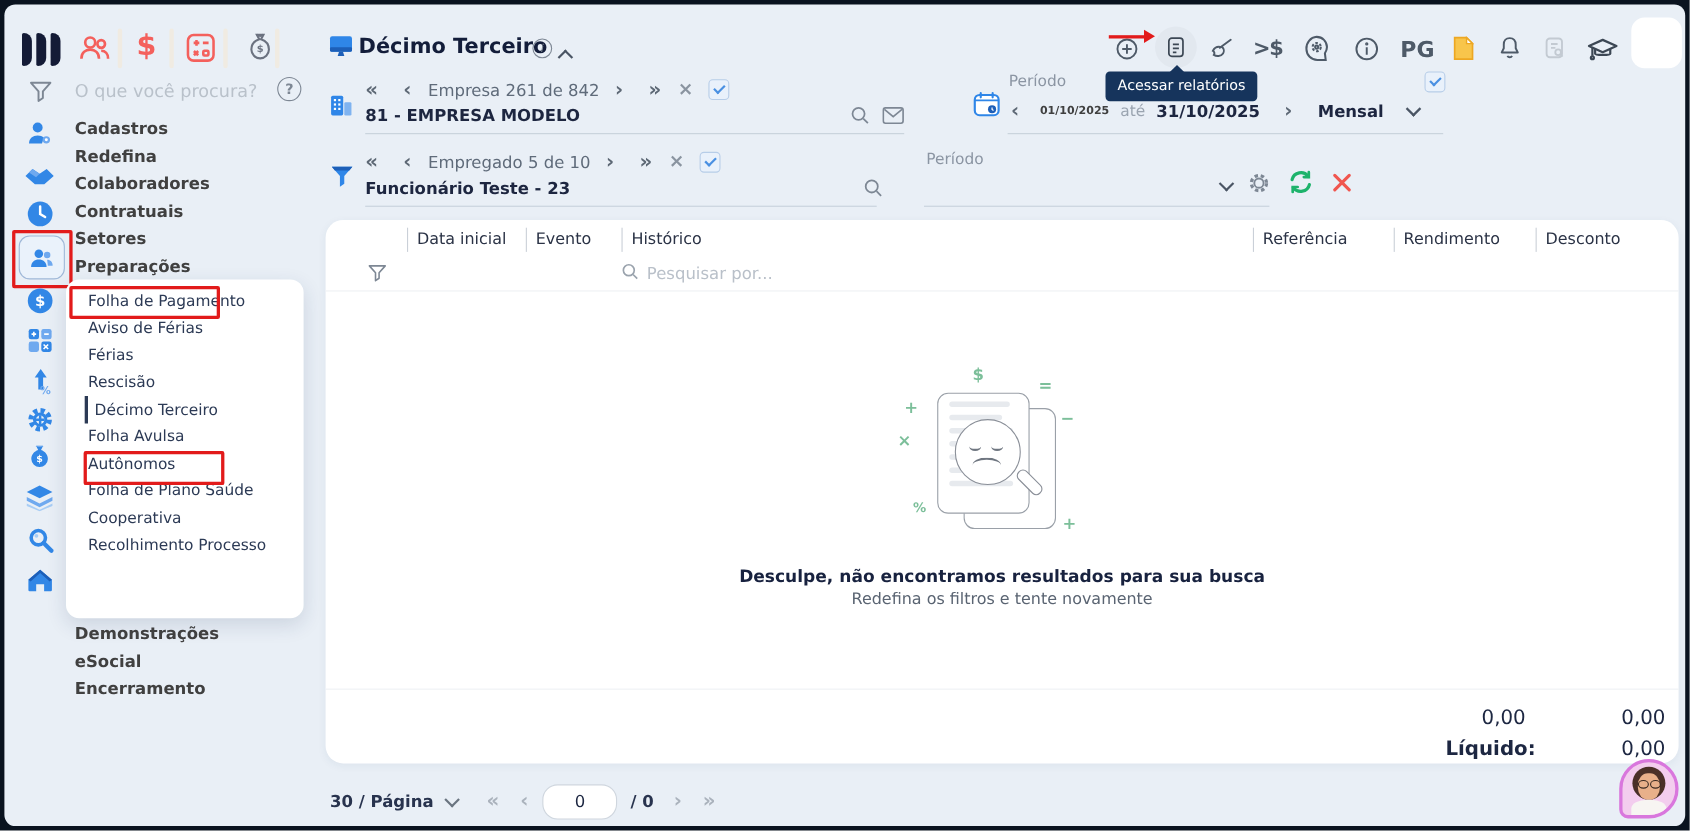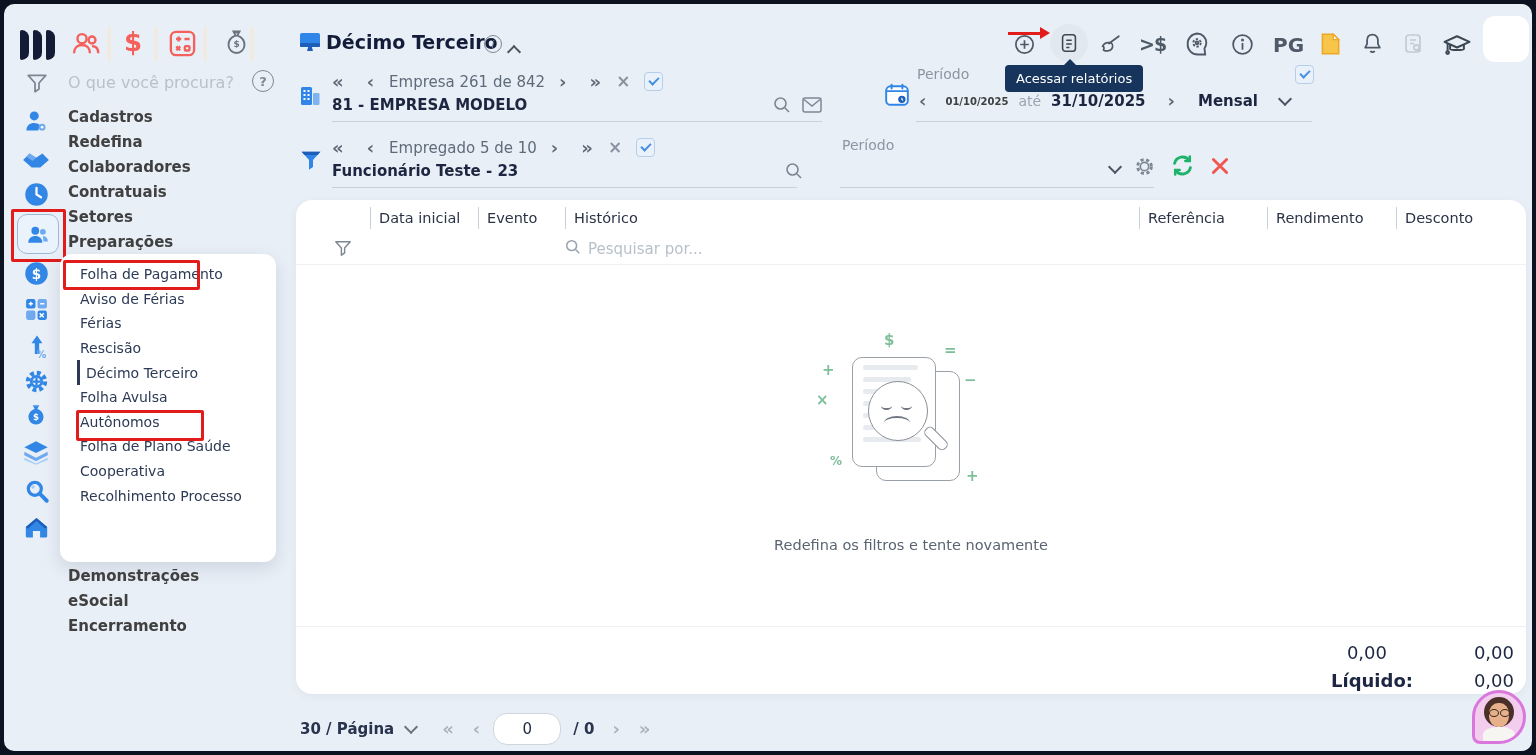--- a/index.html
+++ b/index.html
@@ -428,26 +428,27 @@
         <span style="width:48px"></span>
         <span style="width:58px"></span>
     </div>
     <div class="abs" style="left:64px;top:52px;width:58px;height:58px;background:#fff;border:1.7px solid #8a8f98;border-radius:50%">
       <span class="abs" style="left:12px;top:20px;width:11px;height:6px;border-bottom:2px solid #6f7680;border-radius:50%"></span>
       <span class="abs" style="left:32px;top:20px;width:11px;height:6px;border-bottom:2px solid #6f7680;border-radius:50%"></span>
       <span class="abs" style="left:15px;top:34px;width:26px;height:12px;border-top:2.4px solid #6f7680;border-radius:50%"></span>
     </div>
     <div class="abs" style="left:118px;top:104px;width:26px;height:9px;background:#fff;border:1.7px solid #8a8f98;border-radius:5px;transform:rotate(45deg)"></div>
   </div>
+  <div class="abs bold" style="left:292px;top:511px;width:1230px;text-align:center;font-size:15.5px;color:#18223f">Desculpe, não encontramos resultados para sua busca</div>
   <div class="abs" style="left:292px;top:533px;width:1230px;text-align:center;font-size:14.5px;color:#5a6472">Redefina os filtros e tente novamente</div>
 
   <div class="abs" style="left:292px;top:622px;width:1230px;height:1px;background:#eef1f4"></div>
   <div class="abs totval" style="left:1263px;top:638px;width:120px;text-align:right">0,00</div>
   <div class="abs totval" style="left:1392px;top:638px;width:118px;text-align:right">0,00</div>
-  <div class="abs totval bold" style="left:1308px;top:666px;width:120px;text-align:center">Líquido:</div>
+  <div class="abs totval bold" style="left:1272px;top:666px;width:120px;text-align:right">Líquido:</div>
   <div class="abs totval" style="left:1392px;top:666px;width:118px;text-align:right">0,00</div>
 
   <div class="abs row" style="left:296px;top:709px;gap:12px">
     <span style="font-size:15px;font-weight:600;color:#28334e">30 / Página</span>
     <span class="chev down" style="margin-top:-4px;border-color:#6a7480"></span>
     <span class="glyph glyph-lg" style="color:#aab2bc;margin-left:14px">«</span>
     <span class="glyph glyph-lg" style="color:#aab2bc;margin-left:6px">‹</span>
     <input class="pill-input" value="0" style="">
     <span style="font-size:15px;font-weight:600;color:#28334e">/ 0</span>
     <span class="glyph glyph-lg" style="color:#aab2bc;margin-left:6px">›</span>

